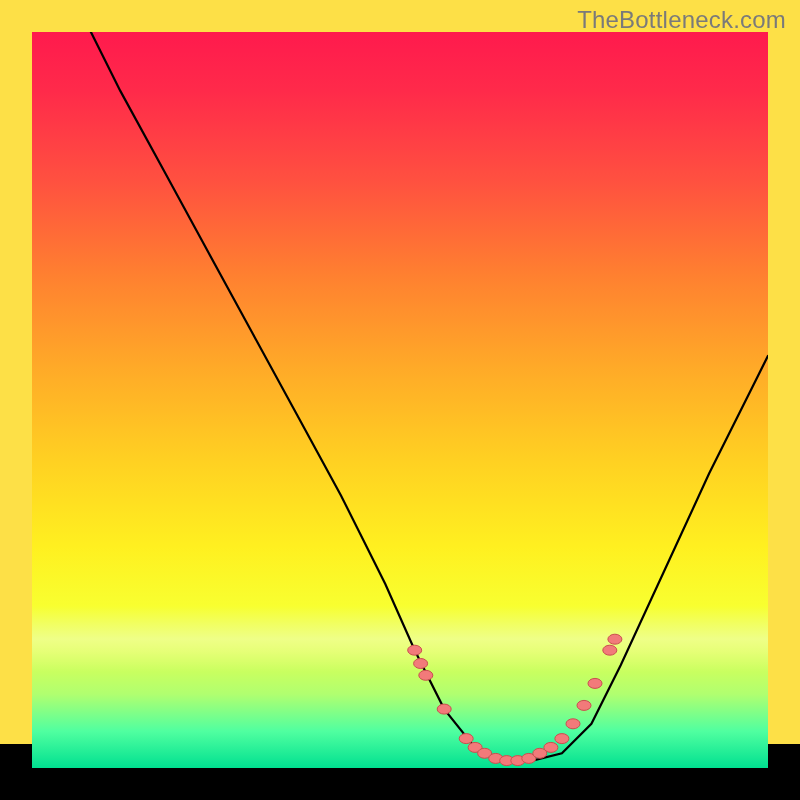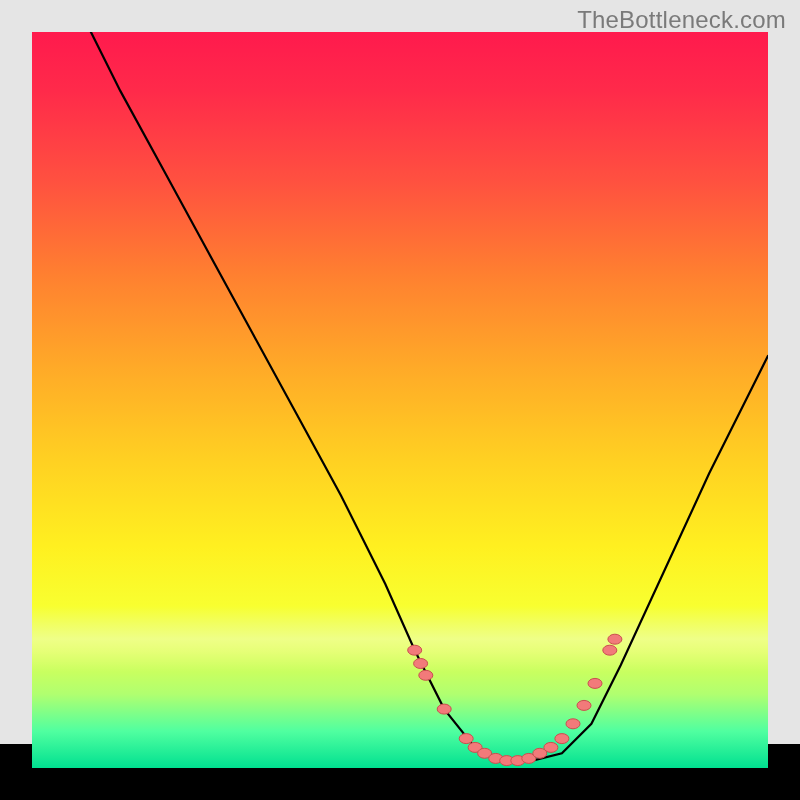--- a/index.html
+++ b/index.html
@@ -3,21 +3,21 @@
 <meta charset="utf-8">
 <style>
   * { margin: 0; padding: 0; box-sizing: border-box; }
   html, body { width: 800px; height: 800px; overflow: hidden; }
   body { background: #000; font-family: Arial, sans-serif; }
 
   .frame {
     position: absolute;
     left: 0; top: 0;
     width: 800px; height: 744px;
-    background: #e5e5e5;
+    background: #fde047;
   }
 
   .plot-area {
     position: absolute;
     left: 32px; top: 32px;
     width: 736px; height: 736px;
     overflow: hidden;
   }
 
   .gradient {

